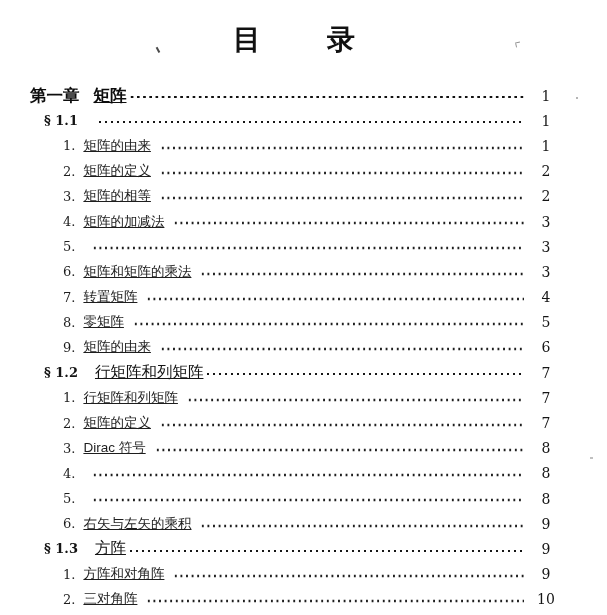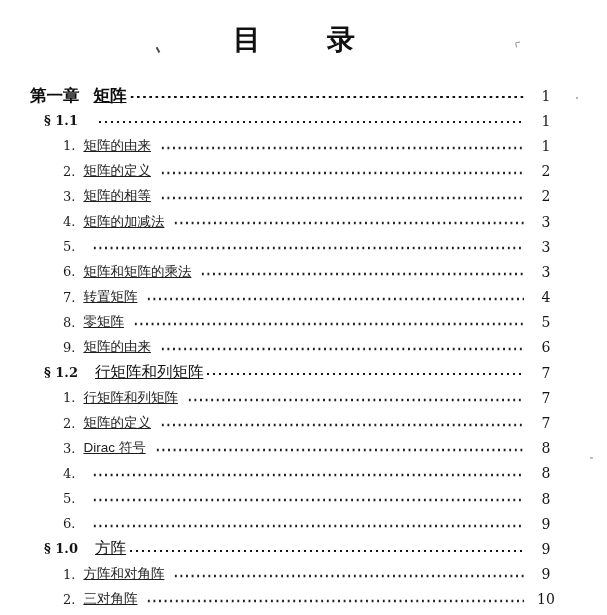--- a/index.html
+++ b/index.html
@@ -201,25 +201,26 @@
     <span class="leader"></span>
     <span class="page">8</span>
   </div>
     <div class="row lvl-item">
     <span class="num">5.</span>
     <span class="leader"></span>
     <span class="page">8</span>
   </div>
     <div class="row lvl-item">
     <span class="num">6.</span>
+    <span class="label">右矢与左矢的乘积</span>
     <span class="leader"></span>
     <span class="page">9</span>
   </div>
     <div class="row lvl-section">
-    <span class="num">§ 1.0</span>
+    <span class="num">§ 1.3</span>
     <span class="label">方阵</span>
     <span class="leader"></span>
     <span class="page">9</span>
   </div>
     <div class="row lvl-item">
     <span class="num">1.</span>
     <span class="label">方阵和对角阵</span>
     <span class="leader"></span>
     <span class="page">9</span>
   </div>

